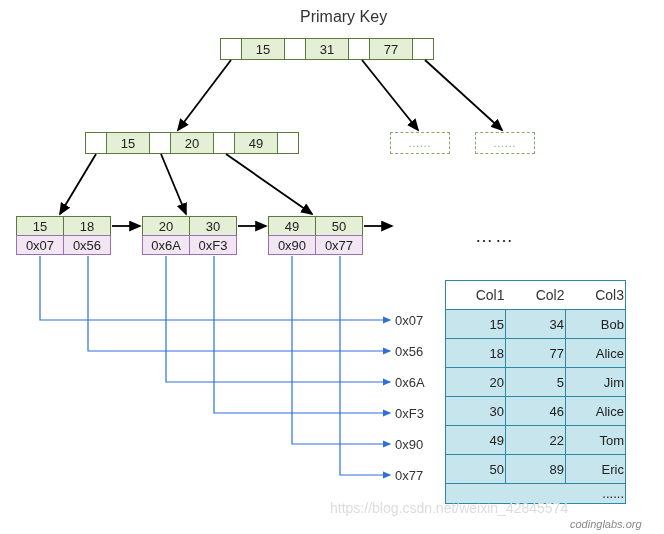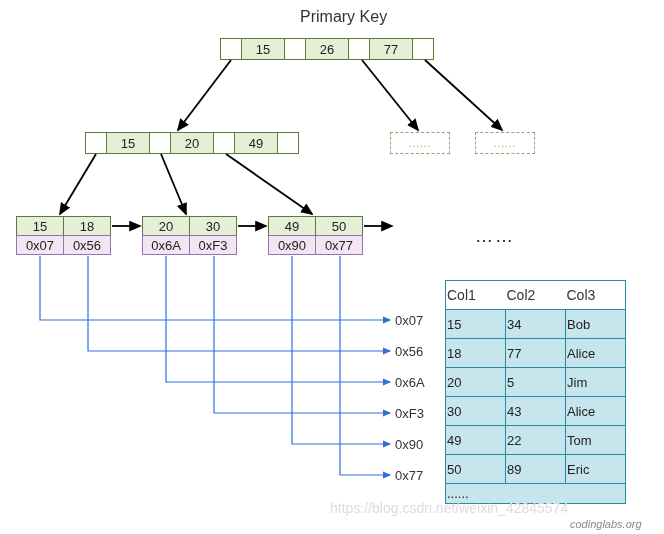--- a/index.html
+++ b/index.html
@@ -58,21 +58,21 @@
   }
   .dots { letter-spacing: 2px; font-size: 18px; }
   
   .data-table {
     border: 1px solid #2a8aa3;
   }
   .data-table th, .data-table td {
     border: 1px solid #2a8aa3;
     background: #c6e5ec;
     width: 60px; height: 29px;
-    text-align: left;
+    text-align: right;
     font-weight: normal;
   }
   .data-table .hdr {
     border: none; background: #fff; color: #333;
     font-size: 14px;
   }
   .data-table .lastrow td {
     height: 20px;
   }
   .watermark {
@@ -92,21 +92,21 @@
 </style>
 </head>
 <body>
 
 <div class="abs title" style="left:300px; top:8px;">Primary Key</div>
 
 <div class="abs idx-row" style="left:220px; top:38px;">
   <div class="idx-gap"></div>
   <div class="idx-cell">15</div>
   <div class="idx-gap"></div>
-  <div class="idx-cell">26</div>
+  <div class="idx-cell">31</div>
   <div class="idx-gap"></div>
   <div class="idx-cell">77</div>
   <div class="idx-gap"></div>
 </div>
 
 <div class="abs idx-row" style="left:85px; top:132px;">
   <div class="idx-gap"></div>
   <div class="idx-cell">15</div>
   <div class="idx-gap"></div>
   <div class="idx-cell">20</div>
@@ -177,21 +177,21 @@
     <td>77</td>
     <td>Alice</td>
   </tr>
   <tr>
     <td>20</td>
     <td>5</td>
     <td>Jim</td>
   </tr>
   <tr>
     <td>30</td>
-    <td>43</td>
+    <td>46</td>
     <td>Alice</td>
   </tr>
   <tr>
     <td>49</td>
     <td>22</td>
     <td>Tom</td>
   </tr>
   <tr>
     <td>50</td>
     <td>89</td>

